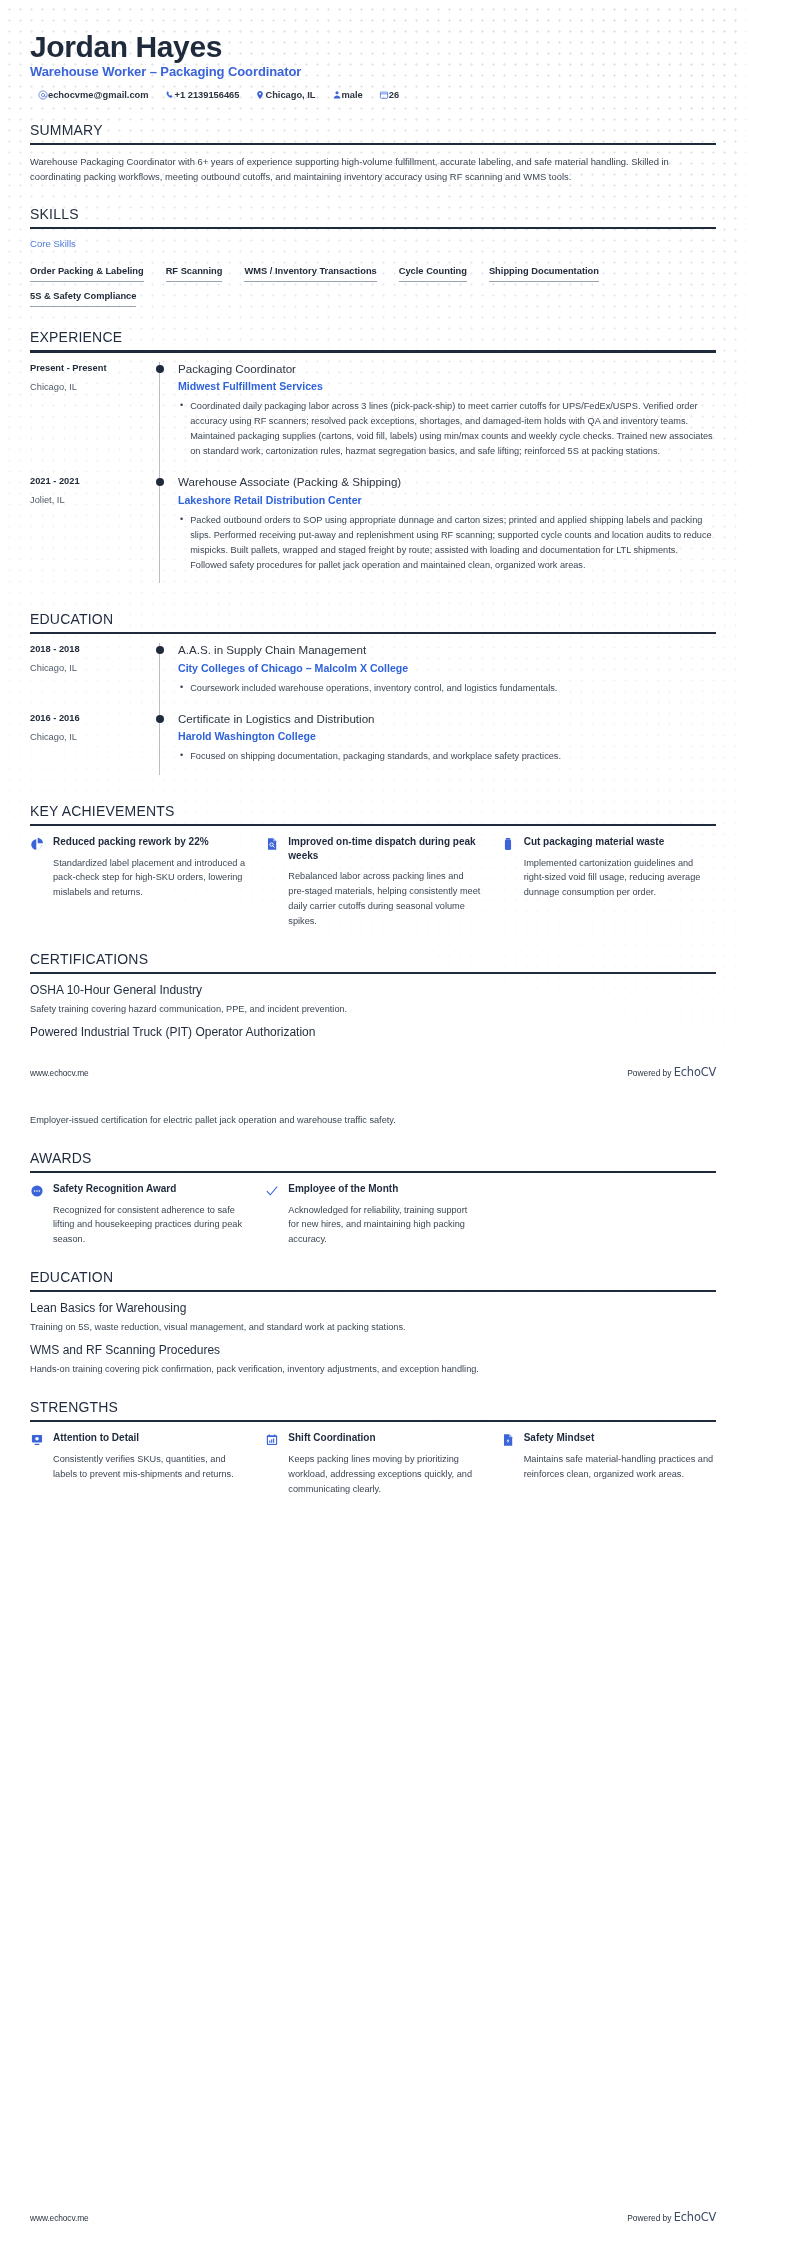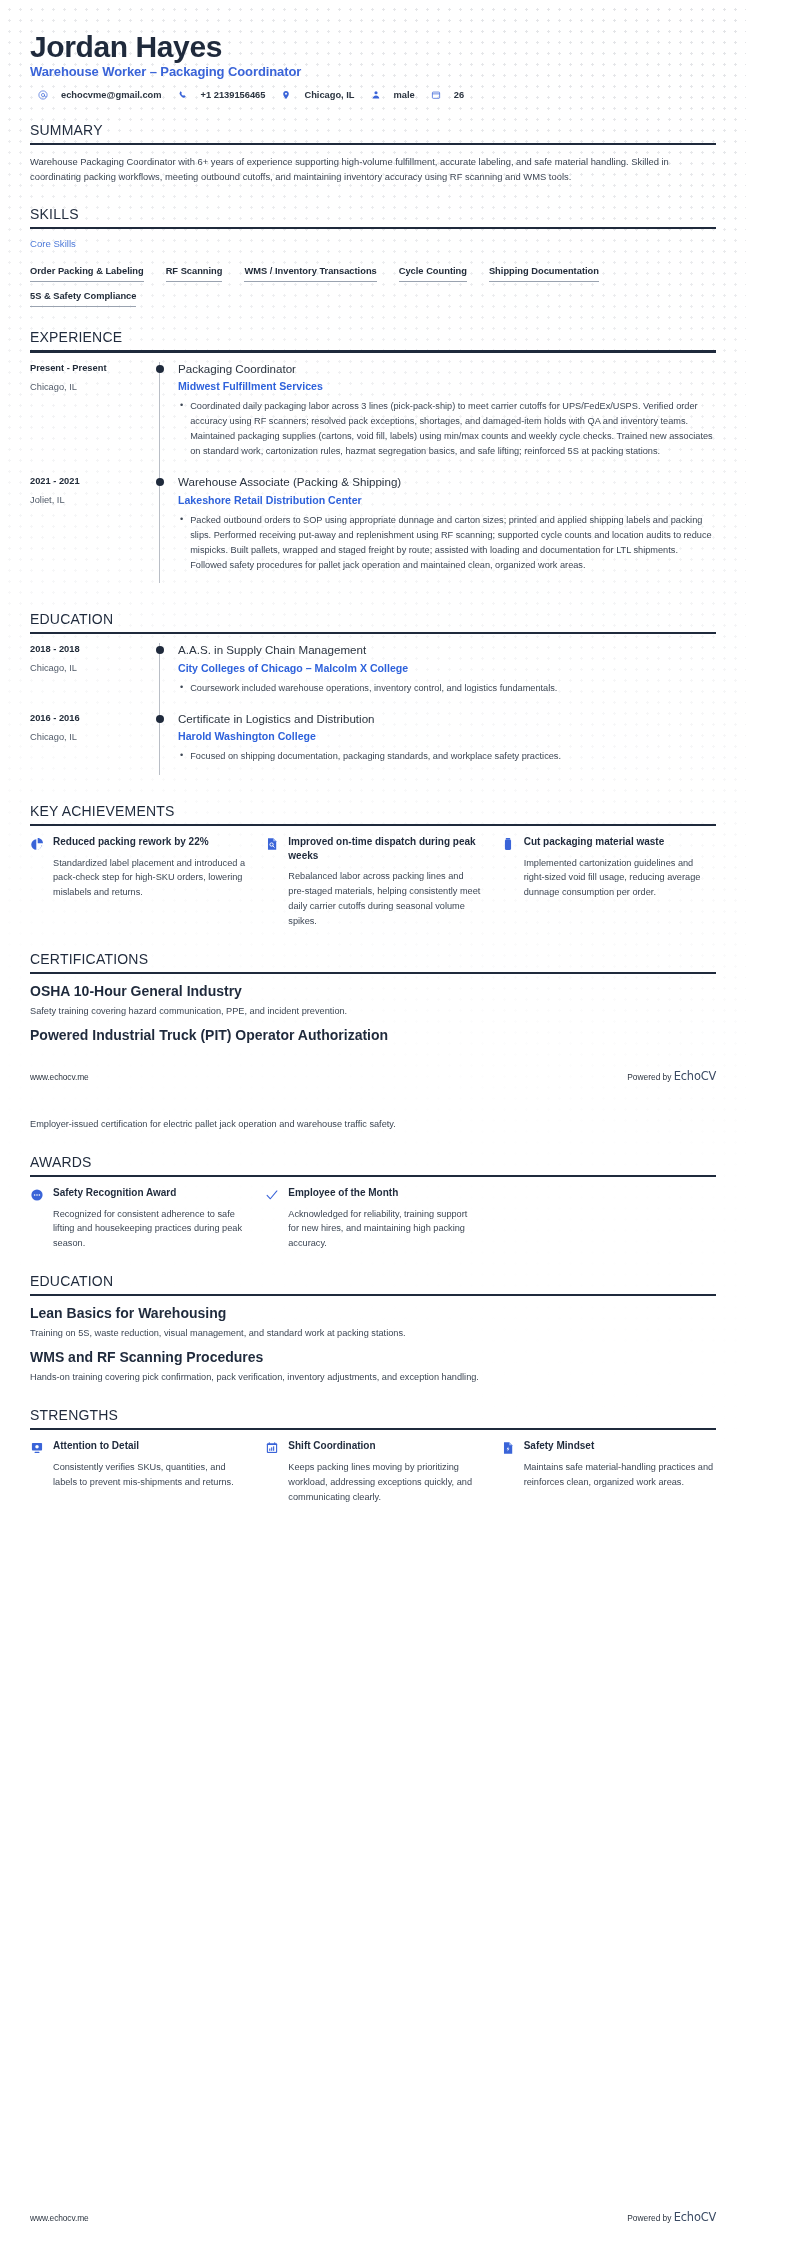--- a/index.html
+++ b/index.html
@@ -59,21 +59,21 @@
     display: flex;
     align-items: center;
     flex-wrap: wrap;
     gap: 0 16px;
     margin-top: 11px;
     padding-left: 8px;
   }
   .contact-item {
     display: flex;
     align-items: center;
-    gap: 13px;
+    gap: 0;
     font-size: 9.3px;
     font-weight: 700;
     color: #2b3440;
     white-space: nowrap;
   }
   .contact-item svg { display: block; flex: none; }
 
   
   .section { margin-top: 22px; }
   .section-title {
@@ -200,22 +200,22 @@
     font-size: 9.2px;
     line-height: 1.62;
     color: #3c4654;
     margin-top: 7px;
   }
 
   
   .simple-item { margin-bottom: 8px; }
   .simple-item:last-child { margin-bottom: 0; }
   .simple-title {
-    font-size: 14px;
-    font-weight: 700;
+    font-size: 12px;
+    font-weight: 400;
     color: #1f2a3c;
   }
   .simple-desc {
     font-size: 9.2px;
     line-height: 1.6;
     color: #3c4654;
     margin-top: 5px;
   }
 
   

